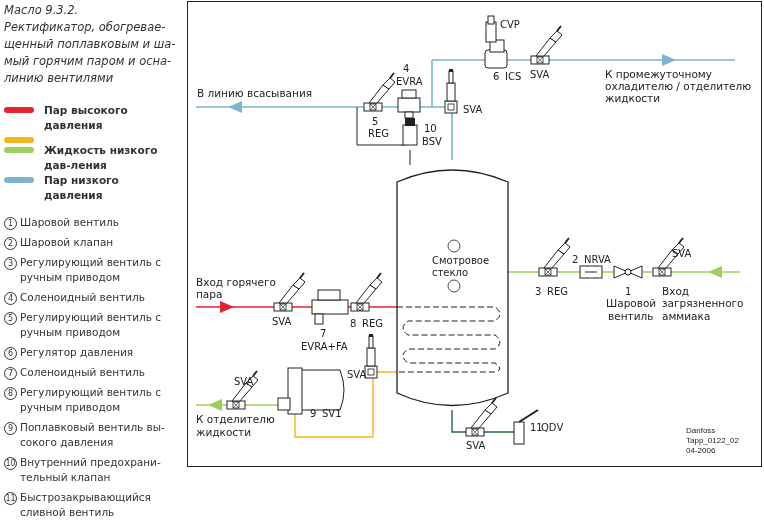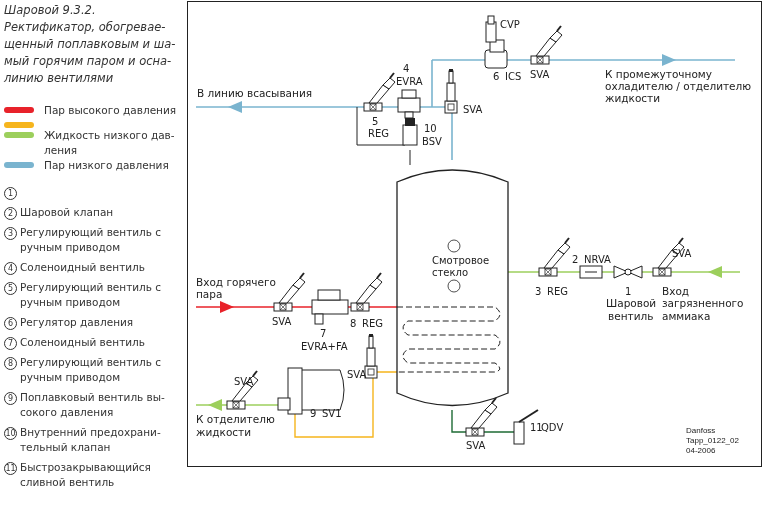--- a/index.html
+++ b/index.html
@@ -3,39 +3,39 @@
 <meta charset="utf-8">
 <style>
   html, body { margin: 0; padding: 0; background: #ffffff; }
   body { width: 764px; height: 523px; position: relative; overflow: hidden;
          font-family: "DejaVu Sans", sans-serif; color: #2a2a2a; }
   .left { position: absolute; left: 4px; top: 0; width: 184px; }
   .title { font-style: italic; font-size: 11.5px; line-height: 17px; color: #333; margin-top: 2px; }
   .legend { margin-top: 16px; }
   .leg-row { display: flex; align-items: flex-start; font-size: 10.5px; line-height: 15px; color: #333; }
   .swatch { width: 30px; height: 6px; border-radius: 3px; margin-top: 4px; margin-right: 10px; flex: 0 0 30px; }
-  .leg-label { width: 135px; }
+  .leg-label { width: 135px; font-weight: bold; }
   .items { margin-top: 12px; }
   .item { display: flex; font-size: 10.5px; line-height: 15px; color: #333; margin-bottom: 5px; }
   .num { flex: 0 0 16px; }
   .num span { display: inline-block; width: 11px; height: 11px; border: 1px solid #333; border-radius: 50%;
               font-size: 8px; line-height: 11px; text-align: center; margin-top: 1px; }
   .item-label { width: 164px; }
   .frame { position: absolute; left: 187px; top: 1px; width: 575px; height: 466px; border: 1.4px solid #222; box-sizing: border-box; }
   svg.diagram { position: absolute; left: 0; top: 0; }
   .lbl { font-family: "DejaVu Sans", sans-serif; font-size: 10px; fill: #222; }
   .lblb { font-family: "DejaVu Sans", sans-serif; font-size: 10.5px; fill: #222; }
   .small { font-family: "Liberation Sans", sans-serif; font-size: 8px; fill: #222; }
 </style>
 </head>
 <body>
 
 <div class="left">
   <div class="title">
-    <div>Шаровой 9.3.2.</div>
+    <div>Масло 9.3.2.</div>
     <div>Ректификатор, обогревае-</div>
     <div>щенный поплавковым и ша-</div>
     <div>мый горячим паром и осна-</div>
     <div>линию вентилями</div>
   </div>
 
   <div class="legend">
     <div class="leg-row">
       <span class="swatch" style="background:#e8222a"></span>
       <span class="leg-label">Пар высокого давления</span>
@@ -49,20 +49,21 @@
     </div>
     <div class="leg-row">
       <span class="swatch" style="background:#7ab4cf"></span>
       <span class="leg-label">Пар низкого давления</span>
     </div>
   </div>
 
   <div class="items">
     <div class="item">
         <span class="num"><span>1</span></span>
+        <span class="item-label">Шаровой вентиль</span>
       </div>
     <div class="item">
         <span class="num"><span>2</span></span>
         <span class="item-label">Шаровой клапан</span>
       </div>
     <div class="item">
         <span class="num"><span>3</span></span>
         <span class="item-label">Регулирующий вентиль с ручным приводом</span>
       </div>
     <div class="item">

